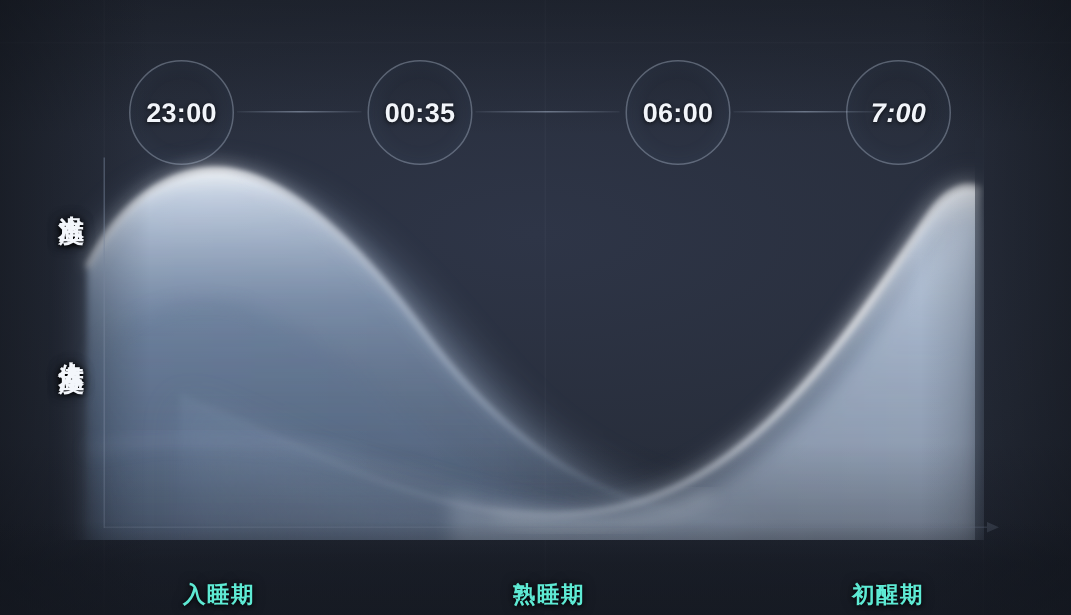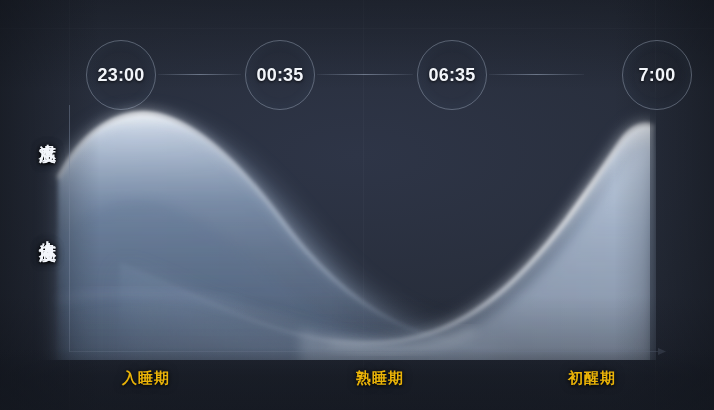--- a/index.html
+++ b/index.html
@@ -37,23 +37,23 @@
     box-shadow:0 0 14px rgba(120,150,200,.07) inset;}
   .time-node span{font-size:18px;font-weight:bold;color:#f2f5fa;letter-spacing:.2px;
     text-shadow:0 1px 3px rgba(0,0,0,.75);}
   .connector{position:absolute;height:1px;background:linear-gradient(to right,
        rgba(190,205,228,.06), rgba(190,205,228,.45), rgba(190,205,228,.06));}
 
   
   .ylab{position:absolute;writing-mode:vertical-rl;text-orientation:upright;
     color:#f3f6fb;font-size:17px;font-weight:bold;letter-spacing:1px;
     text-shadow:0 1px 3px rgba(0,0,0,.85), 0 0 8px rgba(0,0,0,.5);}
-  .xlab{position:absolute;color:#eab308;font-size:15px;font-weight:bold;letter-spacing:1px;
+  .xlab{position:absolute;color:#5eead4;font-size:15px;font-weight:bold;letter-spacing:1px;
     transform:translateX(-50%);
-    text-shadow:0 1px 3px rgba(0,0,0,.85), 0 0 8px rgba(0,0,0,.5);}
+    text-shadow:0 1px 3px rgba(0,0,0,.85), 0 0 8px rgba(0,0,0,.5);margin-top:18px;}
 </style>
 </head>
 <body>
 
 <div id="stage">
 
   <div class="bg-base"></div>
 
   <div class="seam seam-v" style="left:69px;"></div>
   <div class="seam seam-v" style="left:363px;"></div>
@@ -192,30 +192,30 @@
       <div class="connector" style="left: 158px; top: 74px; width: 83px;"></div>
       <div class="connector" style="left: 317px; top: 74px; width: 96px;"></div>
       <div class="connector" style="left: 489px; top: 74px; width: 95px;"></div>
       <div class="time-node" style="left: 120px; top: 74px;">
         <span>23:00</span>
       </div>
       <div class="time-node" style="left: 279px; top: 74px;">
         <span>00:35</span>
       </div>
       <div class="time-node" style="left: 451px; top: 74px;">
-        <span>06:35</span>
-      </div>
-      <div class="time-node" style="left: 656px; top: 74px;">
+        <span>06:00</span>
+      </div>
+      <div class="time-node" style="left: 598px; top: 74px; font-style: italic;">
         <span>7:00</span>
       </div>
     </div>
 
   <div id="ylabels">
       <div class="ylab" style="left: 36px; top: 130px;">水温度</div>
       <div class="ylab" style="left: 36px; top: 228px;">人体温度</div>
     </div>
   <div id="xlabels">
       <div class="xlab" style="left: 146px; top: 369px;">入睡期</div>
-      <div class="xlab" style="left: 380px; top: 369px; text-align: center;">熟睡期</div>
+      <div class="xlab" style="left: 366px; top: 369px; text-align: center;">熟睡期</div>
       <div class="xlab" style="left: 592px; top: 369px;">初醒期</div>
     </div>
 
 </div>
 
 </body></html>

